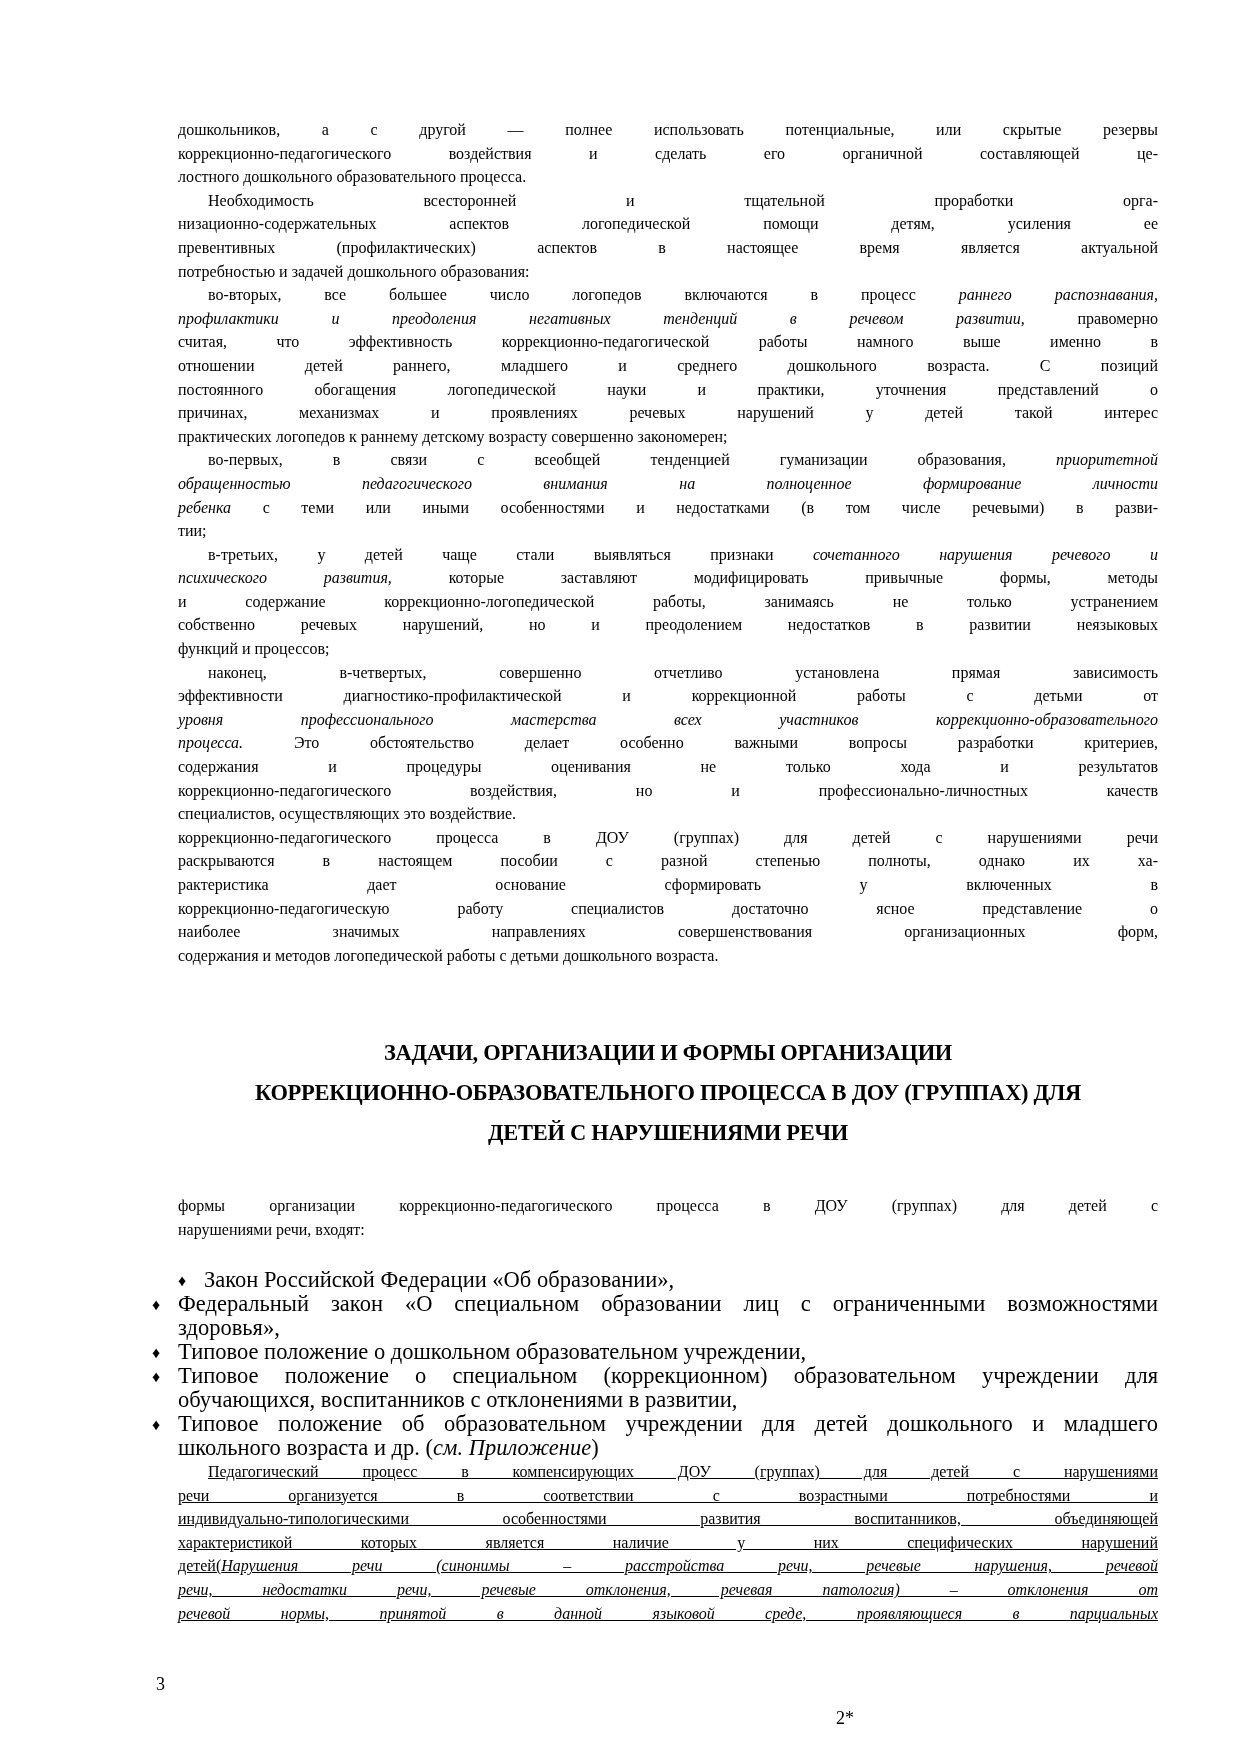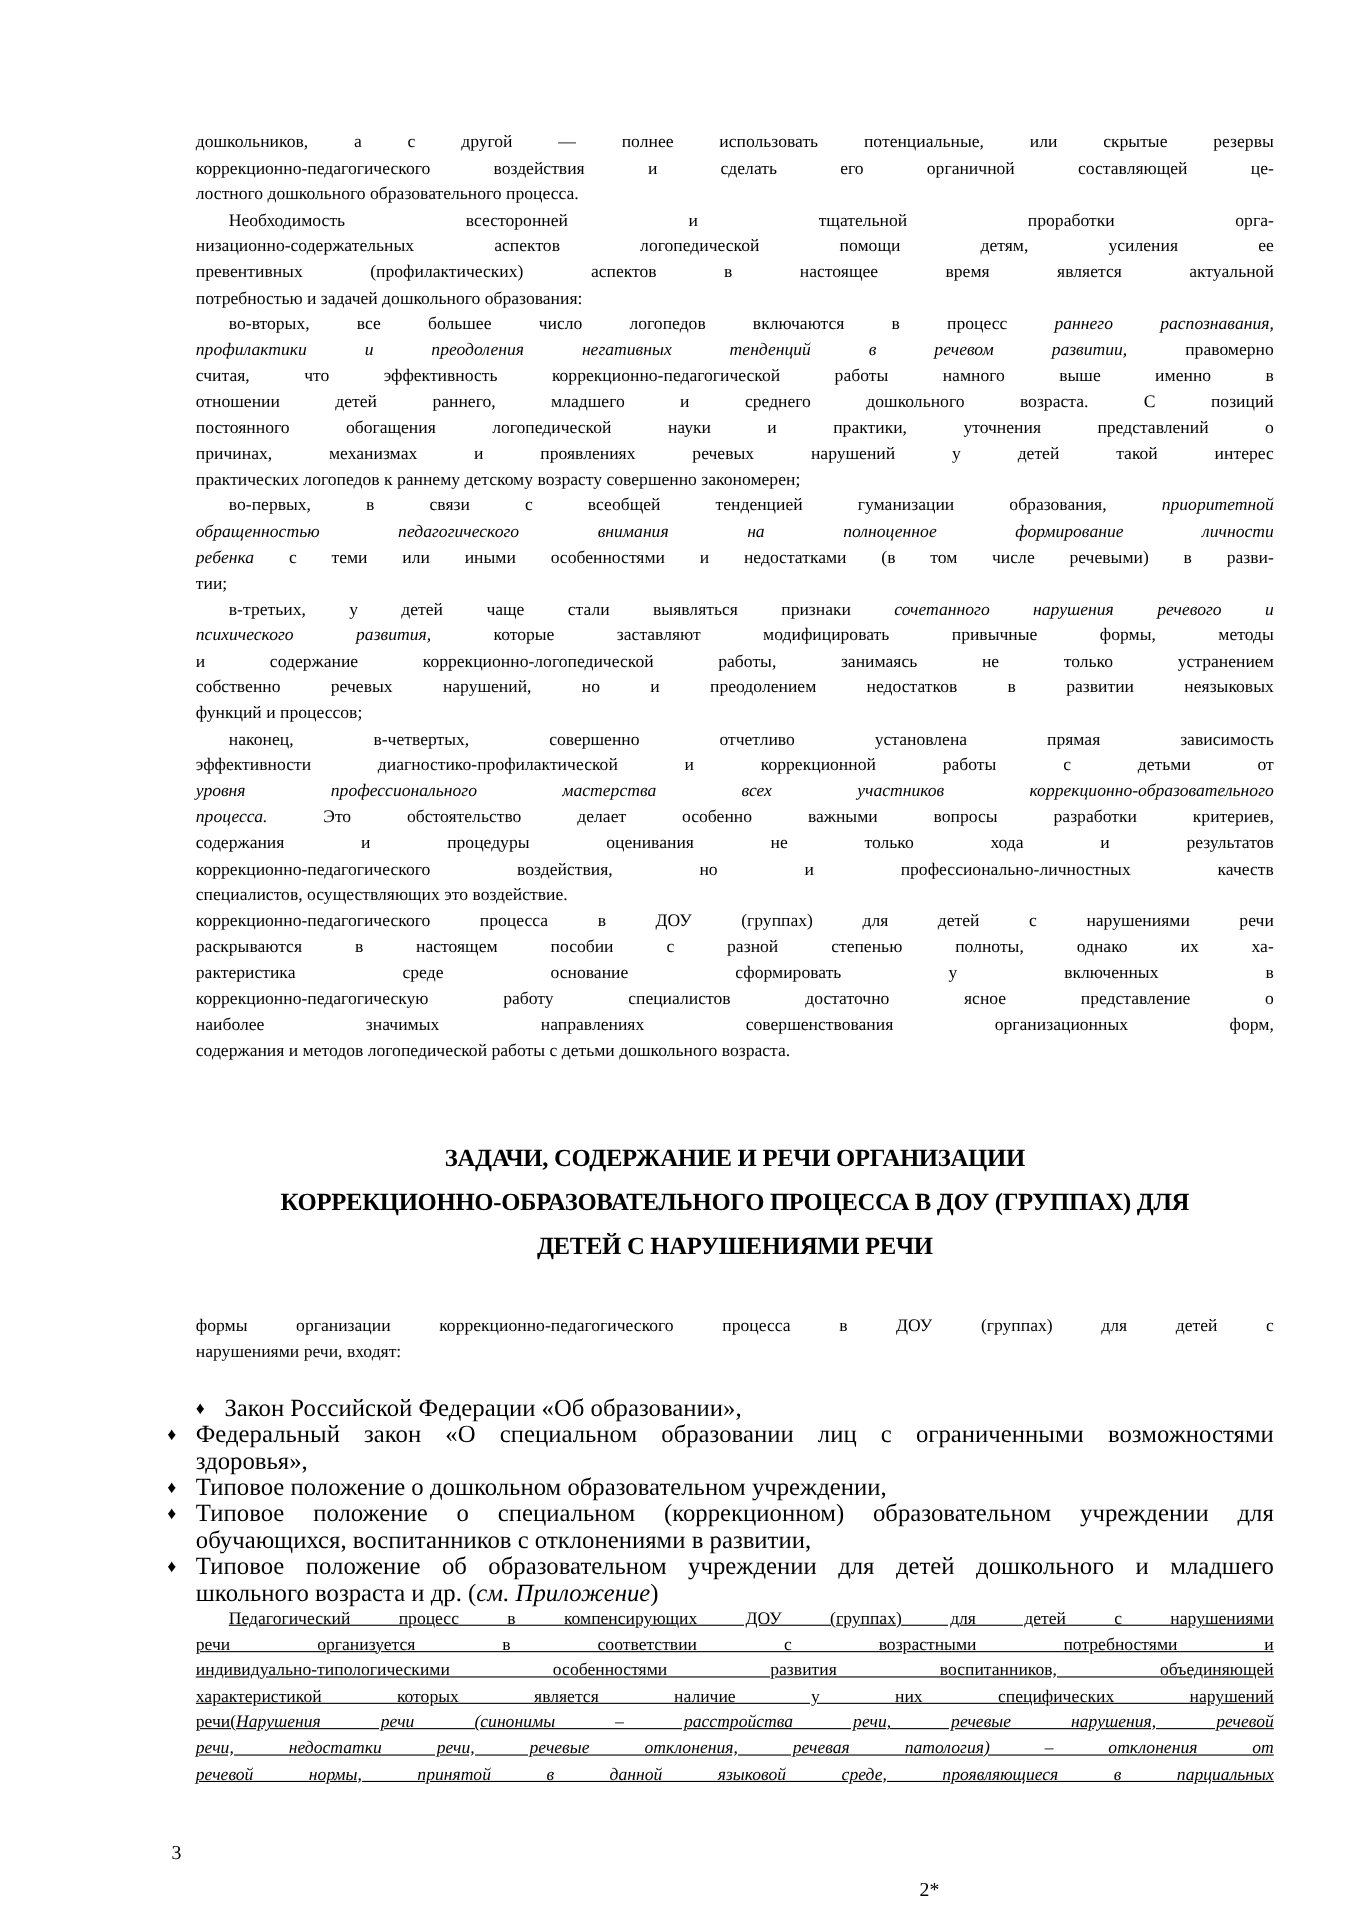--- a/index.html
+++ b/index.html
@@ -65,28 +65,28 @@
     <div class="line just it">уровня профессионального мастерства всех участников коррекционно-образовательного</div>
     <div class="line just"><i>процесса.</i> <span>Это обстоятельство делает особенно важными вопросы разработки критериев,</span></div>
     <div class="line just">содержания и процедуры оценивания не только хода и результатов</div>
     <div class="line just">коррекционно-педагогического воздействия, но и профессионально-личностных качеств</div>
     <div class="line">специалистов, осуществляющих это воздействие.</div>
   </div>
 
   <div>
     <div class="line just">коррекционно-педагогического процесса в ДОУ (группах) для детей с нарушениями речи</div>
     <div class="line just">раскрываются в настоящем пособии с разной степенью полноты, однако их ха-</div>
-    <div class="line just">рактеристика среде основание сформировать у включенных в</div>
+    <div class="line just">рактеристика дает основание сформировать у включенных в</div>
     <div class="line just">коррекционно-педагогическую работу специалистов достаточно ясное представление о</div>
     <div class="line just">наиболее значимых направлениях совершенствования организационных форм,</div>
     <div class="line">содержания и методов логопедической работы с детьми дошкольного возраста.</div>
   </div>
 </div>
 
-<div class="heading" style="top:1040px;">ЗАДАЧИ, СОДЕРЖАНИЕ И РЕЧИ ОРГАНИЗАЦИИ</div>
+<div class="heading" style="top:1040px;">ЗАДАЧИ, ОРГАНИЗАЦИИ И ФОРМЫ ОРГАНИЗАЦИИ</div>
 <div class="heading" style="top:1080px;">КОРРЕКЦИОННО-ОБРАЗОВАТЕЛЬНОГО ПРОЦЕССА В ДОУ (ГРУППАХ) ДЛЯ</div>
 <div class="heading" style="top:1120px;">ДЕТЕЙ С НАРУШЕНИЯМИ РЕЧИ</div>
 
 <div class="page" style="top:1194px;">
   <div class="line just">формы организации коррекционно-педагогического процесса в ДОУ (группах) для детей с</div>
   <div class="line">нарушениями речи, входят:</div>
 </div>
 
 <div>
   <div class="bul" style="left:204px; top:1268px; width:900px;">
@@ -112,19 +112,19 @@
     <div class="just">Типовое положение об образовательном учреждении для детей дошкольного и младшего</div>
     <div><span>школьного возраста и др. (</span><i>см. Приложение</i><span>)</span></div>
   </div>
 </div>
 
 <div class="page" style="top:1460px;text-decoration:underline;">
   <div class="line just indent">Педагогический процесс в компенсирующих ДОУ (группах) для детей с нарушениями</div>
   <div class="line just">речи организуется в соответствии с возрастными потребностями и</div>
   <div class="line just">индивидуально-типологическими особенностями развития воспитанников, объединяющей</div>
   <div class="line just">характеристикой которых является наличие у них специфических нарушений</div>
-  <div class="line just"><span>речи(</span><i>Нарушения речи (синонимы – расстройства речи, речевые нарушения, речевой</i></div>
+  <div class="line just"><span>детей(</span><i>Нарушения речи (синонимы – расстройства речи, речевые нарушения, речевой</i></div>
   <div class="line just it">речи, недостатки речи, речевые отклонения, речевая патология) – отклонения от</div>
   <div class="line just it">речевой нормы, принятой в данной языковой среде, проявляющиеся в парциальных</div>
 </div>
 
 <div class="pagenum" style="left:156px; top:1674px;">3</div>
 <div class="pagenum" style="left:836px; top:1708px;">2*</div>
 
 </body></html>

